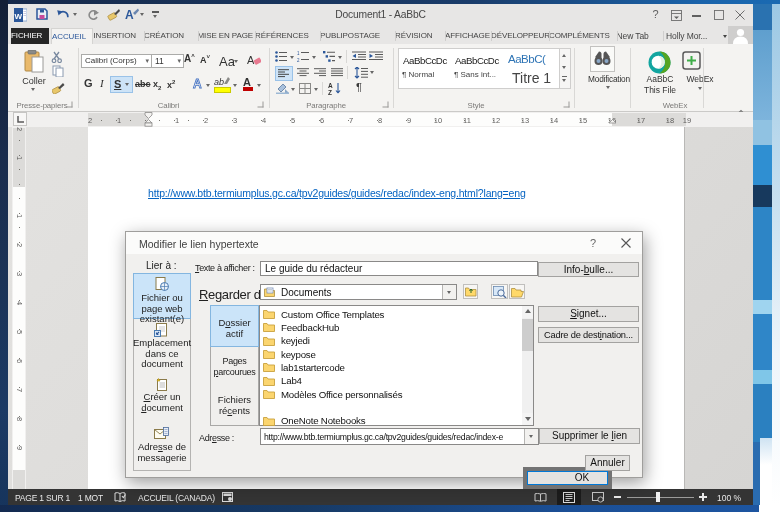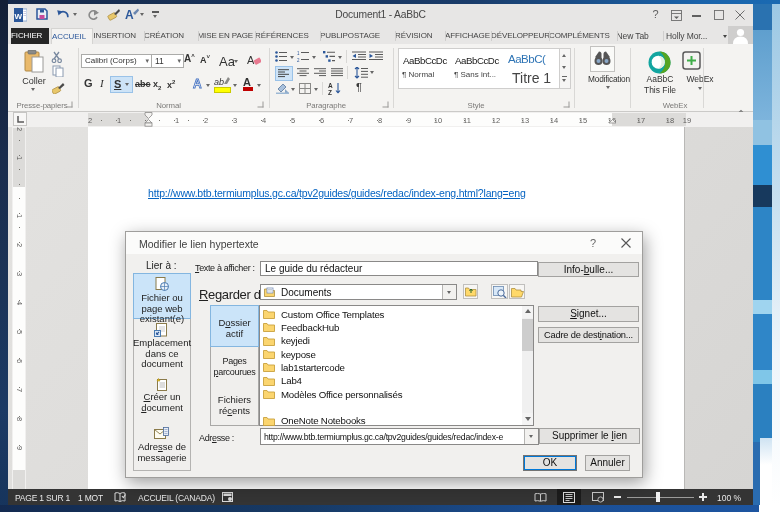--- a/index.html
+++ b/index.html
@@ -198,21 +198,21 @@
   </svg>
   <div class="caret" style="left:198px;top:40px"></div>
   <div class="abs" style="left:206px;top:33px;font-size:9px;font-style:italic;color:#333">ab<svg style="position:absolute;left:9px;top:-1px" width="8" height="9" viewBox="0 0 8 9">
         <path d="M1 8 L5 1 L7 3 L4 8 Z" fill="#8a8a88"></path>
       </svg></div>
   <div class="abs" style="left:206px;top:43px;width:15px;height:4px;background:#ffff00;border:0.5px solid #caca00"></div>
   <div class="caret" style="left:225px;top:40px"></div>
   <div class="abs" style="left:235px;top:32px;font-size:11px;font-weight:bold;color:#333">A</div>
   <div class="abs" style="left:235px;top:43px;width:10px;height:4px;background:#c00000"></div>
   <div class="caret" style="left:249px;top:40px"></div>
-  <div class="glabel" style="left:73px;width:175px;">Normal</div>
+  <div class="glabel" style="left:73px;width:175px;">Calibri</div>
   <div class="launch" style="left:250px;top:58px"></div>
   <div class="gsep" style="left:261px"></div>
 
   <svg class="abs" style="left:267px;top:7px" width="13" height="11" viewBox="0 0 13 11">
     <circle cx="1.5" cy="1.5" r="1.3" fill="#2b579a"></circle>
       <circle cx="1.5" cy="5.5" r="1.3" fill="#2b579a"></circle>
       <circle cx="1.5" cy="9.5" r="1.3" fill="#2b579a"></circle>
     <path d="M4 1.5 H12 M4 5.5 H12 M4 9.5 H12" stroke="#5a5a5a" stroke-width="1.2"></path>
   </svg>
   <div class="caret" style="left:282px;top:12px"></div>
@@ -575,15 +575,15 @@
   <div class="btn" style="left:412px;top:95px;width:99px;height:14px;line-height:14px;white-space:nowrap;font-size:9.3px;letter-spacing:-0.2px;">Cadre de dest<u>i</u>nation...</div>
 
   <div class="abs" style="left:73px;top:201px;font-size:9px;letter-spacing:-0.35px;color:#222;">Adr<u>e</u>sse :</div>
   <div class="inp" style="left:134px;top:196px;width:277px;height:15px;">
     <span style="position:absolute;left:3px;top:3px;font-size:8.7px;letter-spacing:-0.25px;">http://www.btb.termiumplus.gc.ca/tpv2guides/guides/redac/index-e</span>
     <span style="position:absolute;right:0;top:0;width:13px;height:15px;background:#f2f1ef;border-left:1px solid #b5b4b2;">
         <span class="caret" style="left:4px;top:6px"></span>
       </span>
   </div>
   <div class="btn" style="left:413px;top:196px;width:99px;height:14px;line-height:14px;">Supprimer le <u>l</u>ien</div>
-  <div class="btn" style="left:397px;top:223px;width:52px;height:14px;line-height:14px;border:1px solid #737373;box-shadow:0 0 0 1px #0078d7 inset;">OK</div>
+  <div class="btn" style="left:397px;top:235px;width:52px;height:14px;line-height:14px;border:4px solid #737373;box-shadow:0 0 0 1px #0078d7 inset;padding-left:29px;">OK</div>
   <div class="btn" style="left:459px;top:223px;width:43px;height:14px;line-height:14px;">Annuler</div>
 </div>
 
 </body></html>

